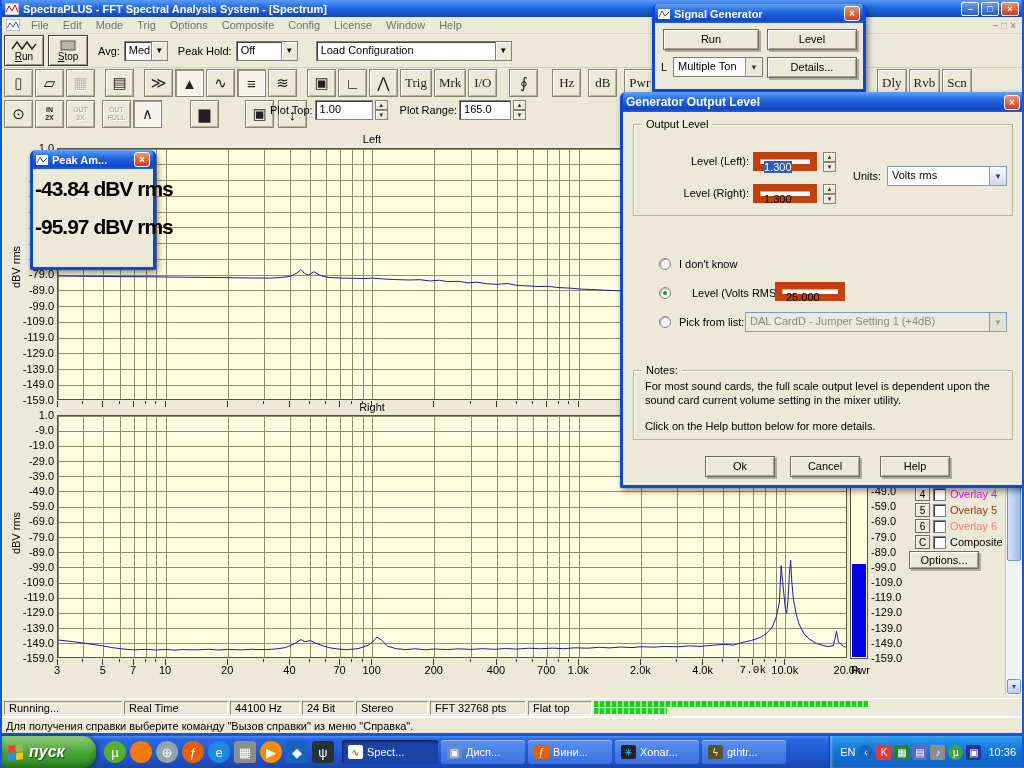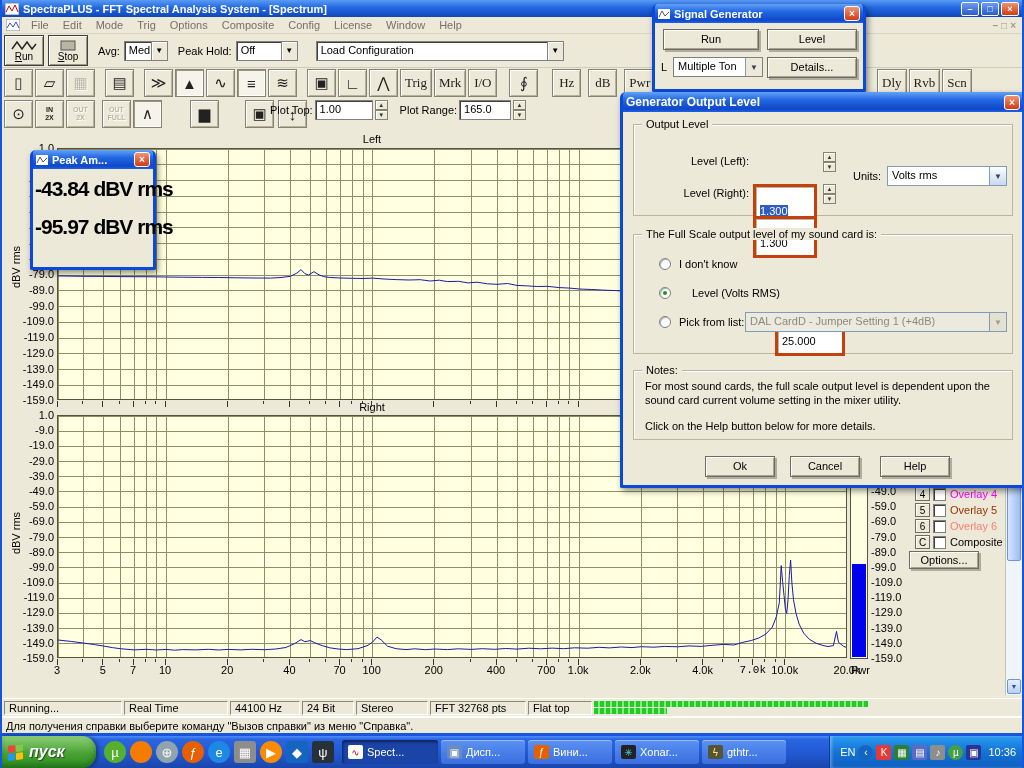--- a/index.html
+++ b/index.html
@@ -51,21 +51,21 @@
 .sbtrack{position:absolute;left:1003px;top:133px;width:17px;height:562px;background:#f0f5fc;border-left:1px solid #c6c3ae;}
 .sbthumb{position:absolute;left:1px;width:14px;background:linear-gradient(90deg,#d7e5fc,#9dbdf3);border:1px solid #6f93d4;border-radius:2px;}
 .sbbtn{position:absolute;left:1px;width:14px;height:15px;background:linear-gradient(180deg,#e6eefc,#b9d0f5);border:1px solid #6f93d4;border-radius:2px;font-size:7px;color:#2c54a0;text-align:center;line-height:14px;}
 
 .xpwin{position:absolute;border:3px solid #0a49d9;border-top:none;border-radius:6px 6px 2px 2px;background:#ece9d8;box-shadow:2px 3px 6px rgba(0,0,0,.45);}
 .xptitle{height:19px;margin:-0px -0px 0 -0px;background:linear-gradient(180deg,#64a1f7 0%,#2268e2 40%,#1047c8 85%,#1e63e8 100%);border-radius:4px 4px 0 0;color:#fff;font-weight:bold;font-size:11px;display:flex;align-items:center;gap:4px;padding:0 3px;}
 .xclose{margin-left:auto;width:16px;height:15px;border:1px solid #fff;border-radius:3px;background:linear-gradient(180deg,#f0926f,#cf3c16);color:#fff;font-size:10px;font-weight:bold;text-align:center;line-height:13px;}
 .grp{position:absolute;border:1px solid #b9b6a0;box-shadow:inset 1px 1px 0 #fff;}
 .grplab{position:absolute;top:-7px;left:8px;background:#ece9d8;padding:0 4px;font-size:11px;color:#000;white-space:nowrap;}
 .flabel{position:absolute;font-size:11px;color:#000;white-space:nowrap;}
-.field{position:absolute;background:#fff;border:3px solid #c2410c;box-shadow:inset 1px 1px 0 #b9b6a0;font-size:11px;padding:18px 4px;margin-top:32px;}
+.field{position:absolute;background:#fff;border:7px solid #c2410c;box-shadow:inset 1px 1px 0 #b9b6a0;font-size:11px;padding:2px 4px;}
 .sel{background:#2f5bc4;color:#fff;}
 .radio{position:absolute;width:12px;height:12px;border-radius:50%;background:#fff;border:1px solid #808080;box-shadow:inset 1px 1px 1px #b0b0b0;}
 .radio.on::after{content:"";position:absolute;left:3px;top:3px;width:4px;height:4px;border-radius:50%;background:#1a9a1a;}
 .cmb2{position:absolute;height:20px;background:#fff;border:1px solid #7f9db9;display:flex;font-size:11px;}
 .cmb2 .val{flex:1;padding:2px 4px;white-space:nowrap;overflow:hidden;}
 .cmb2 .arw{width:17px;background:linear-gradient(180deg,#fdfdfd,#c9d8f2);border-left:1px solid #7f9db9;font-size:8px;display:flex;align-items:center;justify-content:center;color:#345;}
 .cmb2.dis{background:#eceade;color:#8b897c;}
 .cmb2.dis .arw{background:#e3e1d2;color:#999;}
 
 .statusbar{left:0;top:698px;width:1020px;height:18px;background:#ece9d8;border-top:1px solid #fff;}
@@ -142,21 +142,21 @@
     <span class="tlabel">Avg:</span>
     <div class="cmb" style="width:44px;">
       <span class="val">Medium</span>
       <span class="arw">▼</span>
     </div>
     <span class="tlabel">Peak Hold:</span>
     <div class="cmb" style="width:62px;">
       <span class="val">Off</span>
       <span class="arw">▼</span>
     </div>
-    <div class="cmb" style="width:248px;margin-left:14px;">
+    <div class="cmb" style="width:196px;margin-left:14px;">
       <span class="val">Load Configuration</span>
       <span class="arw">▼</span>
     </div>
   </div>
 
   <div class="abs tbrow" style="left:2px;top:69px;" id="tb-row1">
       <div class="tbtn">▯</div>
       <div class="tbtn">▱</div>
       <div class="tbtn disabled">▦</div>
       <div class="tbtn" style="margin-left: 8px;">▤</div>
@@ -558,23 +558,20 @@
       <div class="spin" style="position:absolute;left:200px;top:72px;">
           <div>▲</div>
           <div>▼</div>
         </div>
       <span class="flabel" style="left:230px;top:58px;">Units:</span>
       <div class="cmb2" style="left:264px;top:54px;width:120px;">
         <span class="val">Volts rms</span>
         <span class="arw">▼</span>
       </div>
 
-      <div class="grp" style="left:10px;top:122px;width:380px;height:120px;">
-        <span class="grplab">The Full Scale output level of my sound card is:</span>
-      </div>
       <div class="radio" style="left:36px;top:146px;"></div>
       <span class="flabel" style="left:56px;top:146px;">I don't know</span>
       <div class="radio on" style="left:36px;top:175px;"></div>
       <span class="flabel" style="left:56px;top:175px;padding-left:13px;">Level (Volts RMS)</span>
       <div class="field" style="left:152px;top:170px;width:70px;height:19px;">25.000</div>
       <div class="radio" style="left:36px;top:204px;"></div>
       <span class="flabel" style="left:56px;top:204px;">Pick from list:</span>
       <div class="cmb2 dis" style="left:122px;top:200px;width:262px;">
         <span class="val">DAL CardD - Jumper Setting 1 (+4dB)</span>
         <span class="arw">▼</span>

